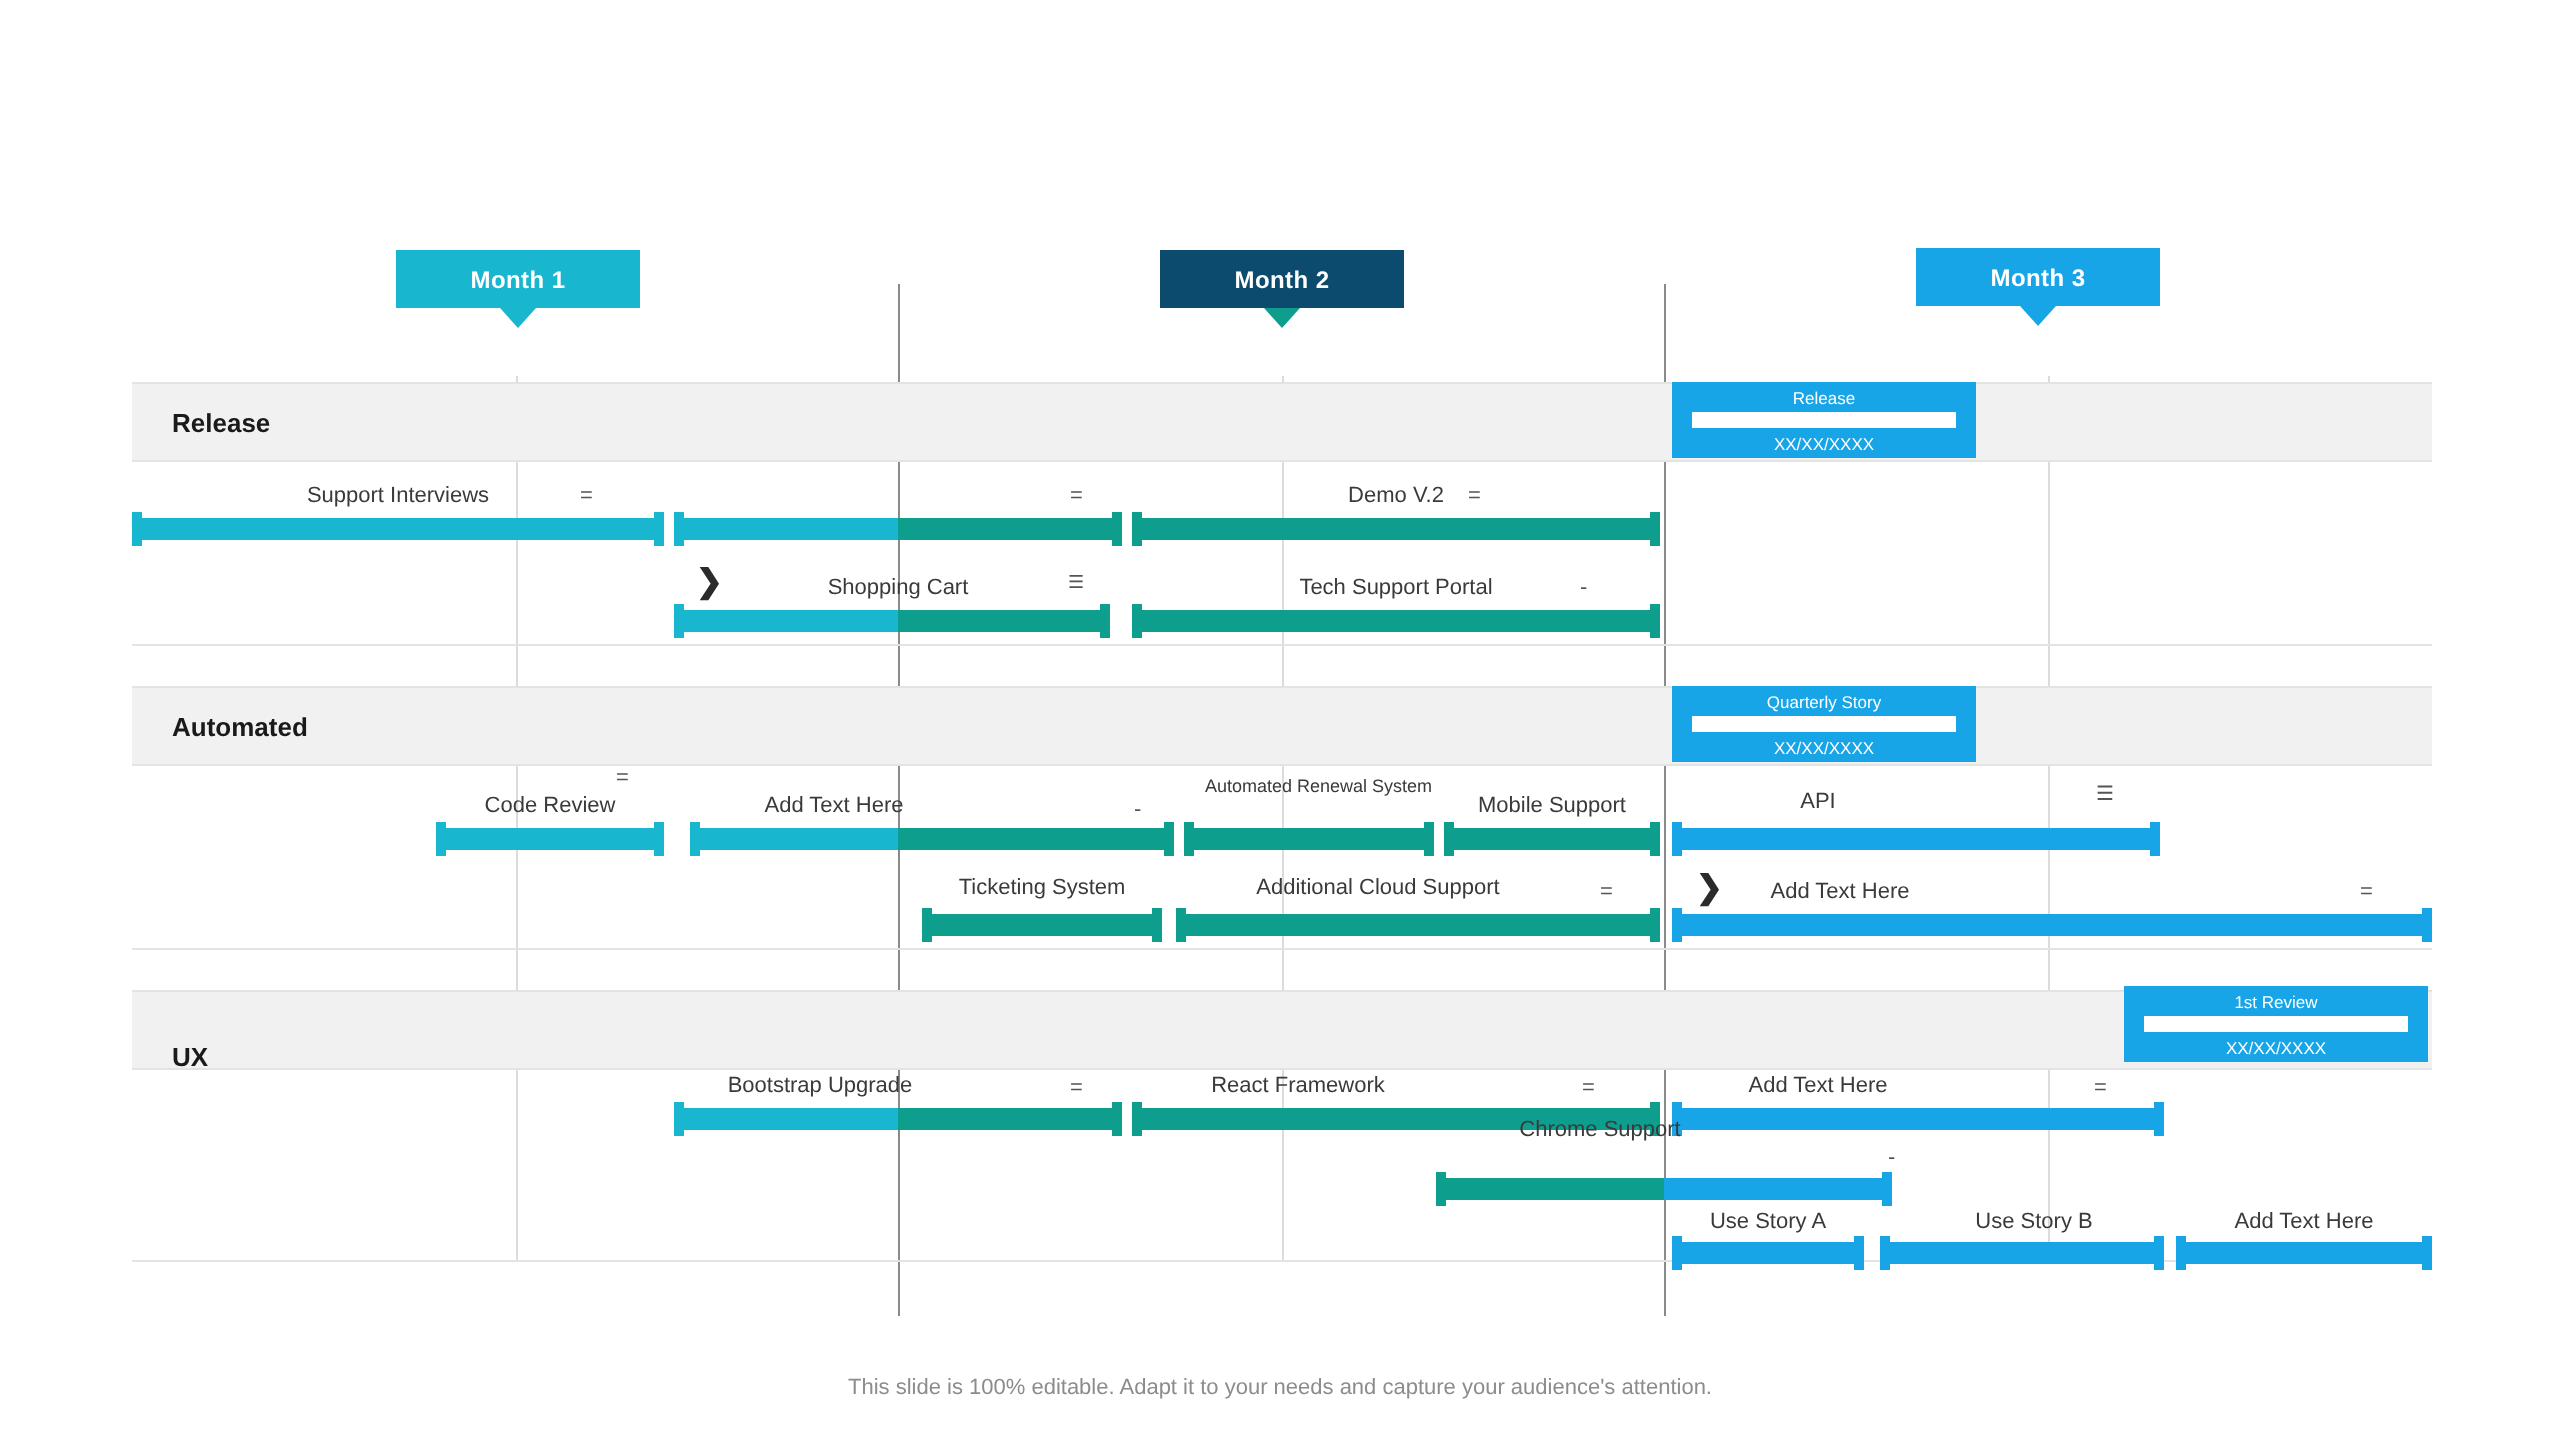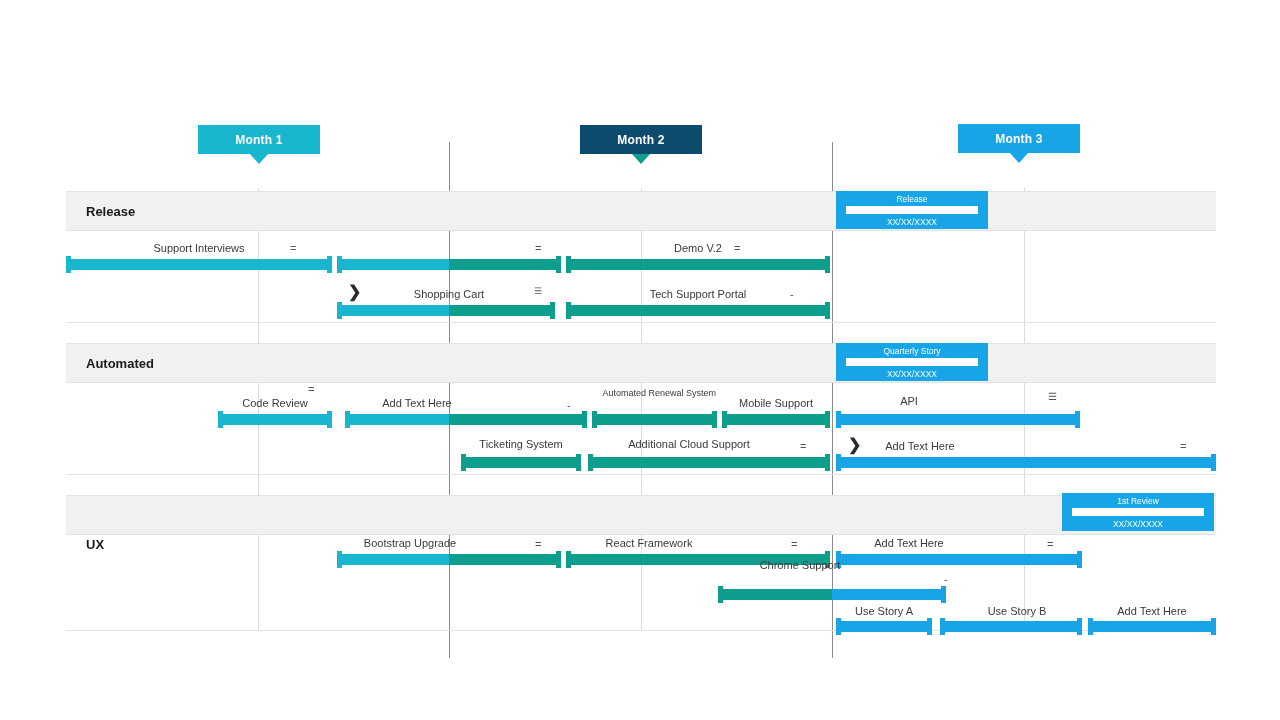--- a/index.html
+++ b/index.html
@@ -267,21 +267,21 @@
   <div class="chev" style="left:848px;top:437px;">❯</div>
   <div class="bar-label" style="left:868px;top:440px;width:104px;">Add Text Here</div>
   <div class="bar" style="left:836px;top:457px;width:380px;">
     <div class="seg" style="left:0;width:380px;background:#17a5e8;"></div>
     <div class="cap" style="left:0;background:#17a5e8;"></div>
     <div class="cap" style="left:375px;background:#17a5e8;"></div>
   </div>
   <div class="marker" style="left:1180px;top:440px;">=</div>
 
   <div class="band" style="left:66px;top:495px;width:1150px;"></div>
-  <div class="band-label" style="left:86px;top:537px;">UX</div>
+  <div class="band-label" style="left:86px;top:521px;">UX</div>
 
   <div class="milestone" style="left:1062px;top:493px;">
     <div class="ms-capl" style="background:#17a5e8;"></div>
     <div class="ms-capr" style="background:#17a5e8;"></div>
     <div class="ms-bg" style="background:#17a5e8;"></div>
     <div class="ms-top">1st Review</div>
     <div class="ms-gap"></div>
     <div class="ms-bot">XX/XX/XXXX</div>
   </div>
 
@@ -333,14 +333,15 @@
     <div class="cap" style="left:137px;background:#17a5e8;"></div>
   </div>
 
   <div class="bar-label" style="left:1088px;top:605px;width:128px;">Add Text Here</div>
   <div class="bar" style="left:1088px;top:621px;width:128px;">
     <div class="seg" style="left:0;width:128px;background:#17a5e8;"></div>
     <div class="cap" style="left:0;background:#17a5e8;"></div>
     <div class="cap" style="left:123px;background:#17a5e8;"></div>
   </div>
 
+  <div class="footer">This slide is 100% editable. Adapt it to your needs and capture your audience's attention.</div>
 
 </div>
 
 </body></html>

